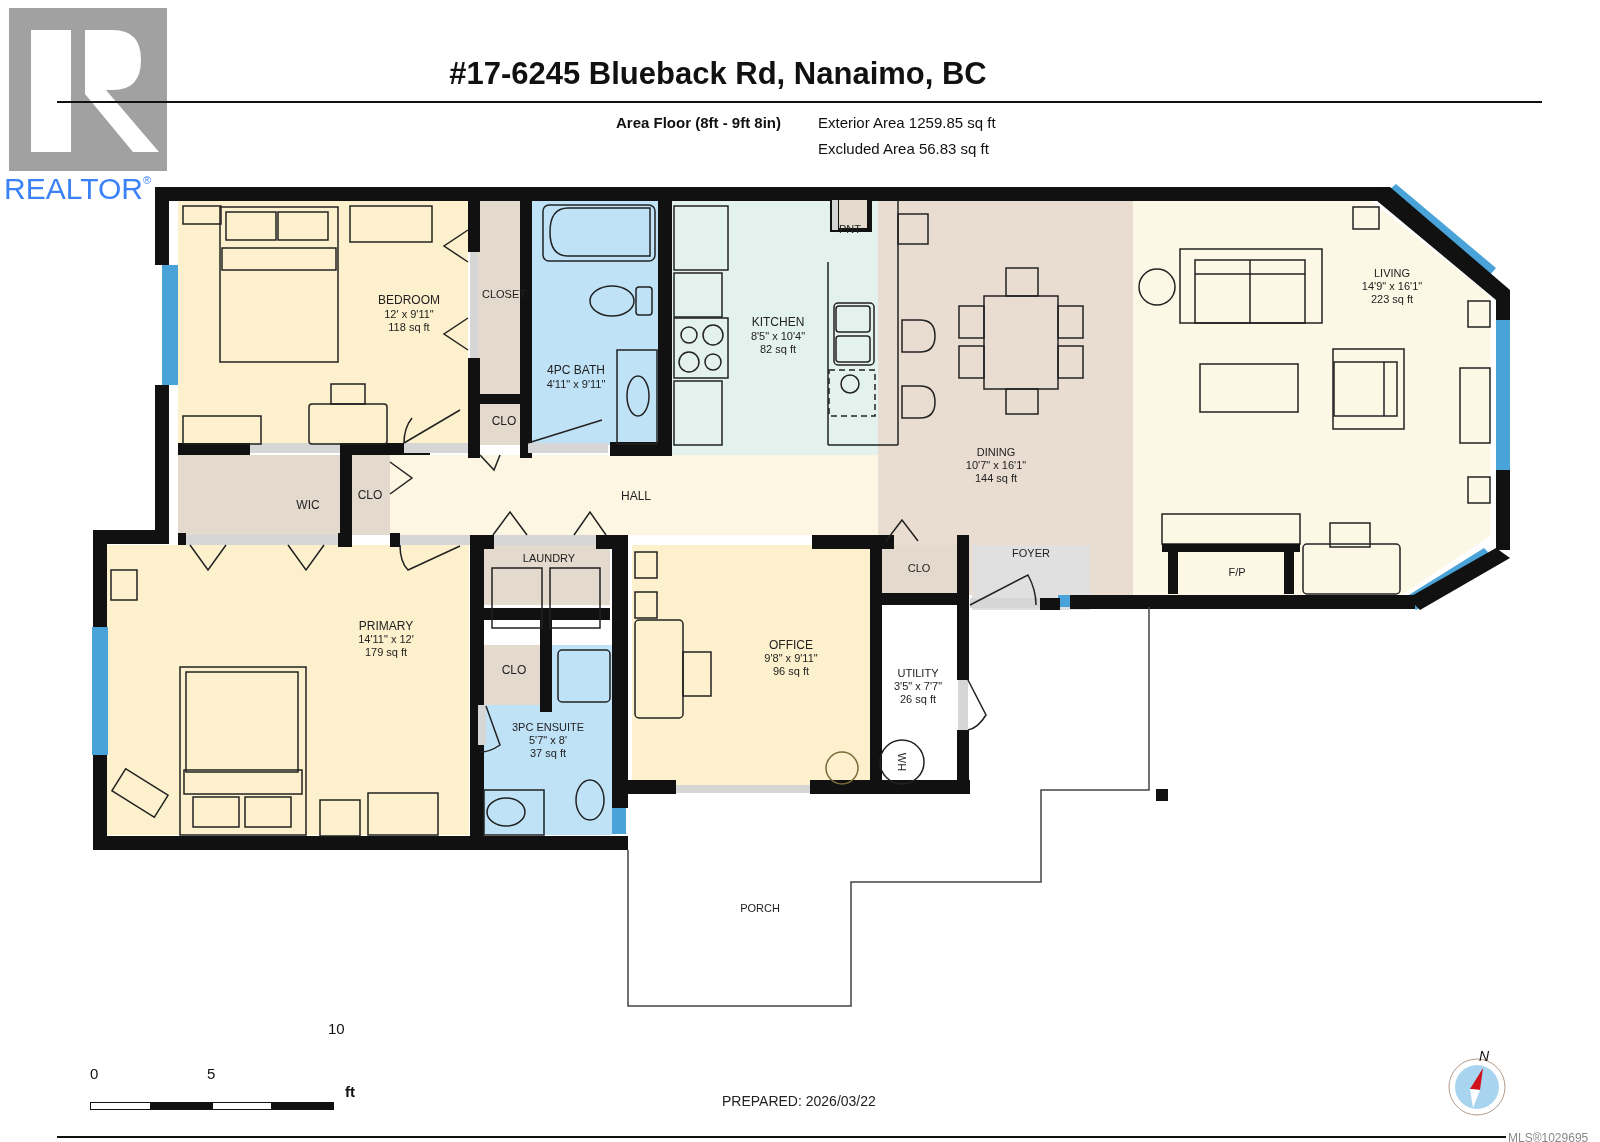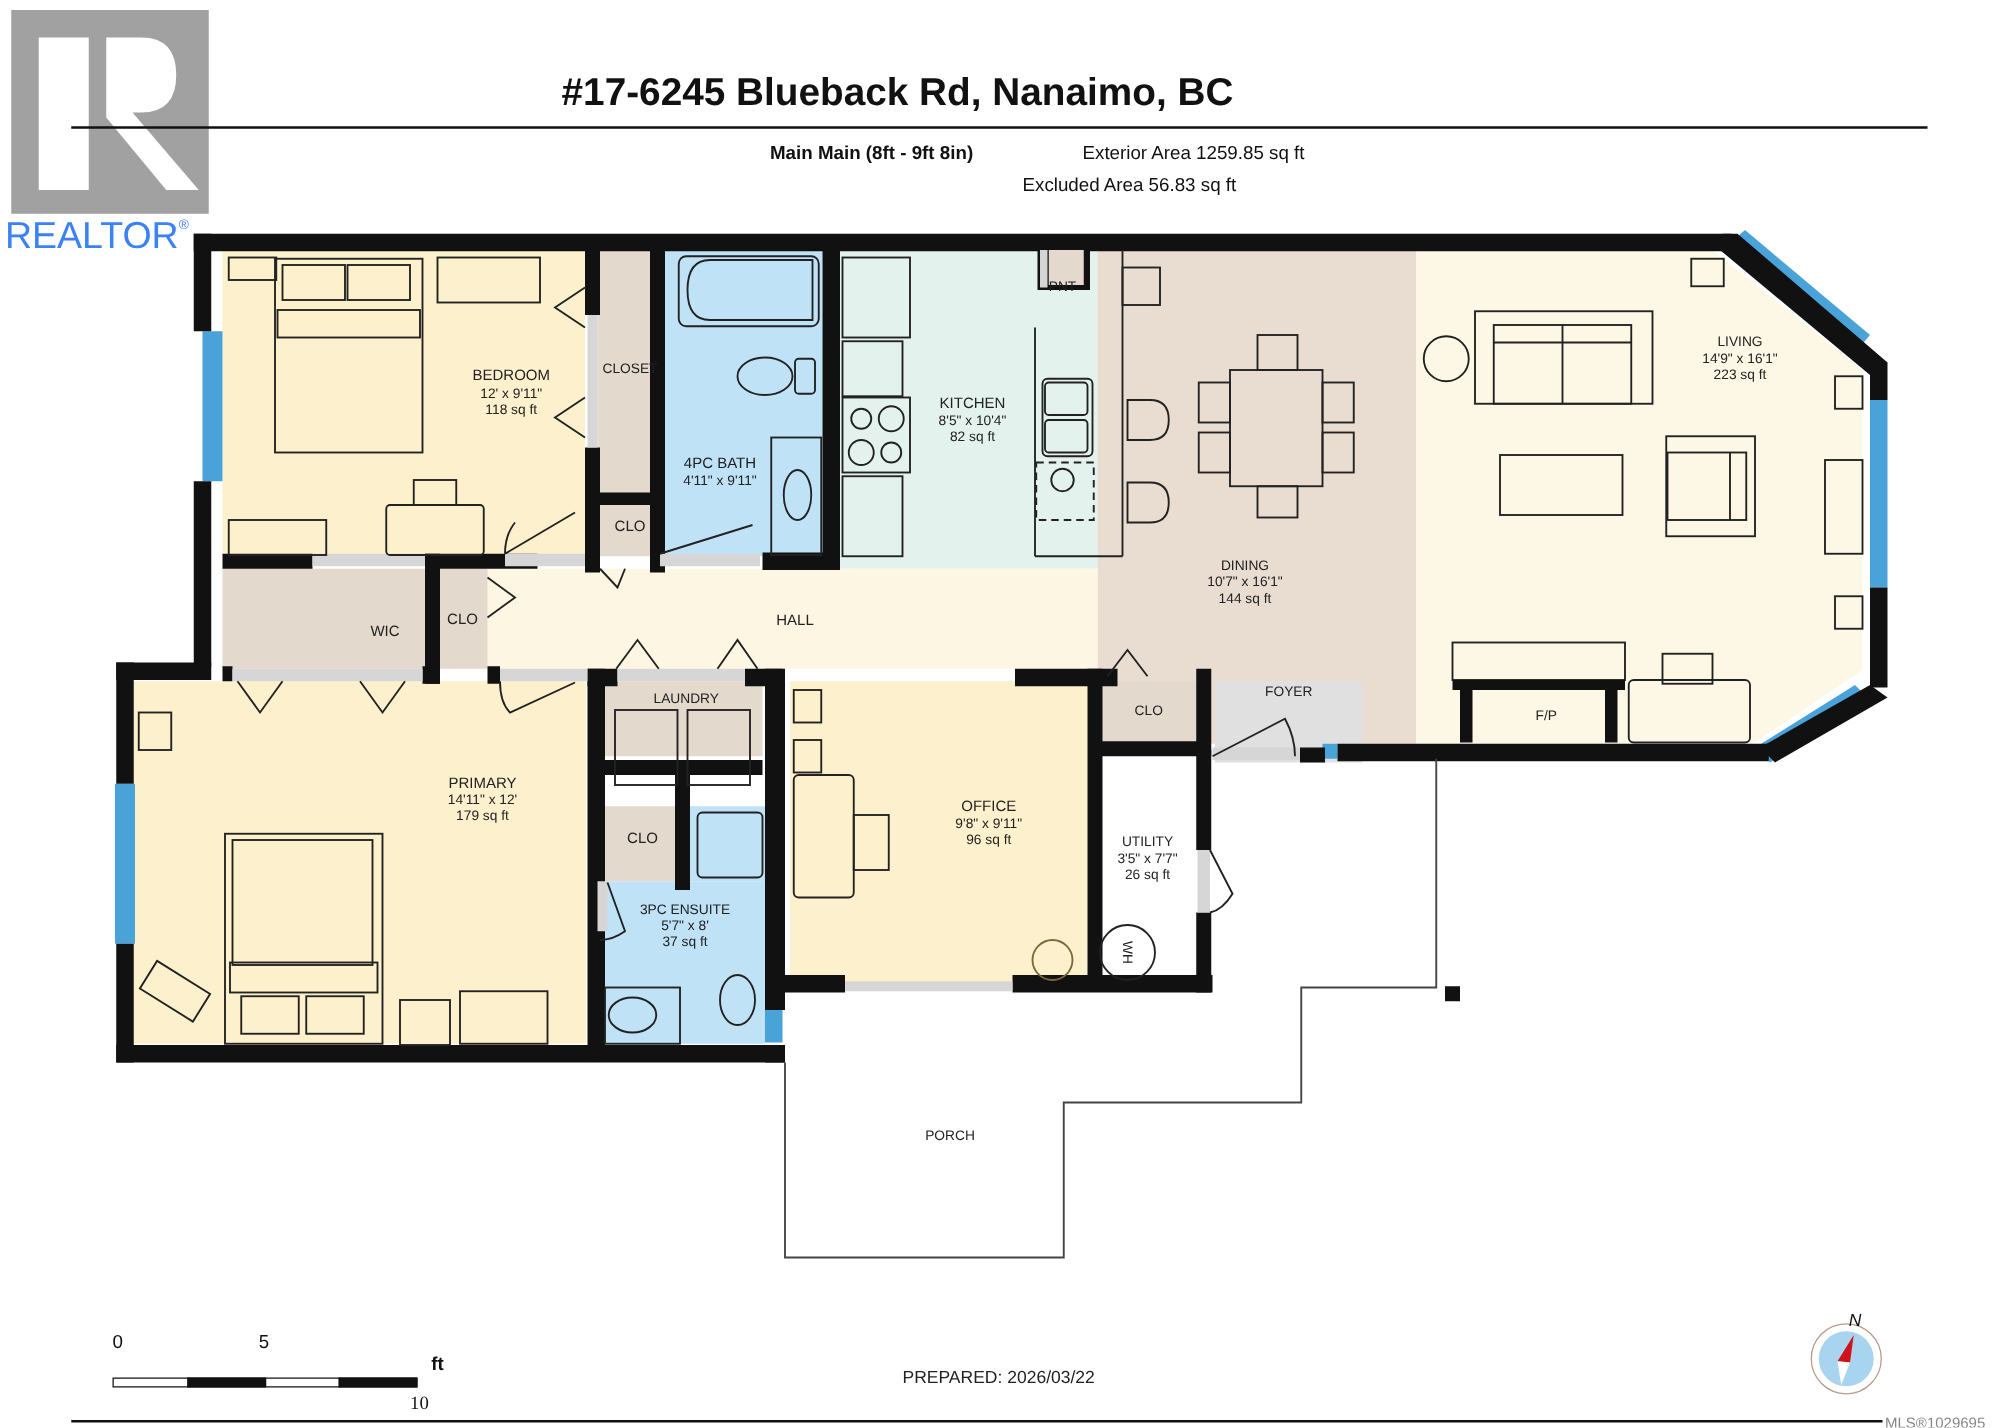--- a/index.html
+++ b/index.html
@@ -4,21 +4,21 @@
 <style>
   html, body { margin: 0; padding: 0; background: #ffffff; }
   body { width: 1600px; height: 1142px; position: relative; overflow: hidden; font-family: "Liberation Sans", sans-serif; color: #222; }
   .logo { position: absolute; left: 9px; top: 8px; width: 158px; height: 163px; background: #a1a1a1; }
   .logo-text { position: absolute; left: 4px; top: 172px; font-size: 30px; color: #3b82f6; letter-spacing: 0px; font-family: "Liberation Sans", sans-serif; }
   .logo-text sup { font-size: 11px; vertical-align: top; position: relative; top: 2px; }
   .title { position: absolute; left: 0; width: 1406px; top: 56px; text-align: center; font-size: 31px; font-weight: bold; color: #111; padding-left: 30px; box-sizing: border-box; }
   .title-rule { position: absolute; left: 57px; top: 101px; width: 1485px; height: 2px; background: #111; }
   .floor-label { position: absolute; left: 616px; top: 114px; font-size: 15px; font-weight: bold; color: #111; }
   .area-line { position: absolute; left: 818px; font-size: 15px; color: #111; }
-  .area1 { top: 114px; margin-left: 48px; }
+  .area1 { top: 114px; }
   .area2 { top: 140px; }
   svg.plan { position: absolute; left: 0; top: 0; }
   .rl { font-family: "Liberation Sans", sans-serif; font-size: 12px; fill: #222; text-anchor: middle; }
   .rs { font-family: "Liberation Sans", sans-serif; font-size: 11px; fill: #222; text-anchor: middle; }
   .scale-num { position: absolute; font-size: 15px; color: #111; }
   .scale-bar { position: absolute; top: 1102px; height: 8px; border: 1px solid #111; box-sizing: border-box; }
   .prepared { position: absolute; left: 722px; top: 1093px; font-size: 14px; color: #222; text-align: center; }
   .bottom-rule { position: absolute; left: 57px; top: 1136px; width: 1483px; height: 2px; background: #111; }
   .mls { position: absolute; left: 1506px; top: 1131px; font-size: 12px; color: #888; background: #fff; padding-left: 2px; }
   .compass-n { position: absolute; left: 1479px; top: 1048px; font-size: 14px; font-style: italic; color: #111; }
@@ -29,21 +29,21 @@
 <div class="logo">
   <svg width="158" height="163" viewBox="0 0 158 163">
     <rect x="22" y="22" width="40" height="122" fill="#fff"></rect>
     <path d="M76 22 L104 22 Q132 22 132 52 Q132 82 104 82 L97 82 L150 144 L124 144 L76 86 Z" fill="#fff"></path>
   </svg>
 </div>
 <div class="logo-text"><span>REALTOR</span><sup>®</sup></div>
 
 <div class="title">#17-6245 Blueback Rd, Nanaimo, BC</div>
 <div class="title-rule"></div>
-<div class="floor-label">Main Main (8ft - 9ft 8in)</div>
+<div class="floor-label">Area Floor (8ft - 9ft 8in)</div>
 <div class="area-line area1">Exterior Area 1259.85 sq ft</div>
 <div class="area-line area2">Excluded Area 56.83 sq ft</div>
 
 <svg class="plan" width="1600" height="1142" viewBox="0 0 1600 1142">
 
   <g>
     <rect x="178" y="200" width="290" height="245" fill="#fdf0cc"></rect>
     <rect x="478" y="200" width="42" height="195" fill="#e3d9cc"></rect>
     <rect x="478" y="395" width="42" height="50" fill="#e3d9cc"></rect>
     <rect x="530" y="200" width="128" height="245" fill="#bfe2f7"></rect>
@@ -305,21 +305,21 @@
     <polygon points="1483,1068 1470,1089 1480,1090" fill="#d0121b"></polygon>
     <polygon points="1470,1089 1480,1090 1473,1108" fill="#ffffff"></polygon>
   </g>
 </svg>
 
 <div class="compass-n">N</div>
 
 <div>
   <div class="scale-num" style="left:90px;top:1065px;">0</div>
   <div class="scale-num" style="left:207px;top:1065px;">5</div>
-  <div class="scale-num" style="left:328px;top:1115px;font-family:Liberation Serif, serif;">10</div>
+  <div class="scale-num" style="left:328px;top:1020px;">10</div>
   <div class="scale-num" style="left:345px;top:1083px;font-weight:bold;">ft</div>
   <div class="scale-bar" style="left:90px;width:61px;background:#fff;"></div>
   <div class="scale-bar" style="left:150px;width:63px;background:#111;"></div>
   <div class="scale-bar" style="left:212px;width:60px;background:#fff;"></div>
   <div class="scale-bar" style="left:271px;width:63px;background:#111;"></div>
 </div>
 
 <div class="prepared">PREPARED: 2026/03/22</div>
 <div class="bottom-rule"></div>
 <div class="mls">MLS®1029695</div>

